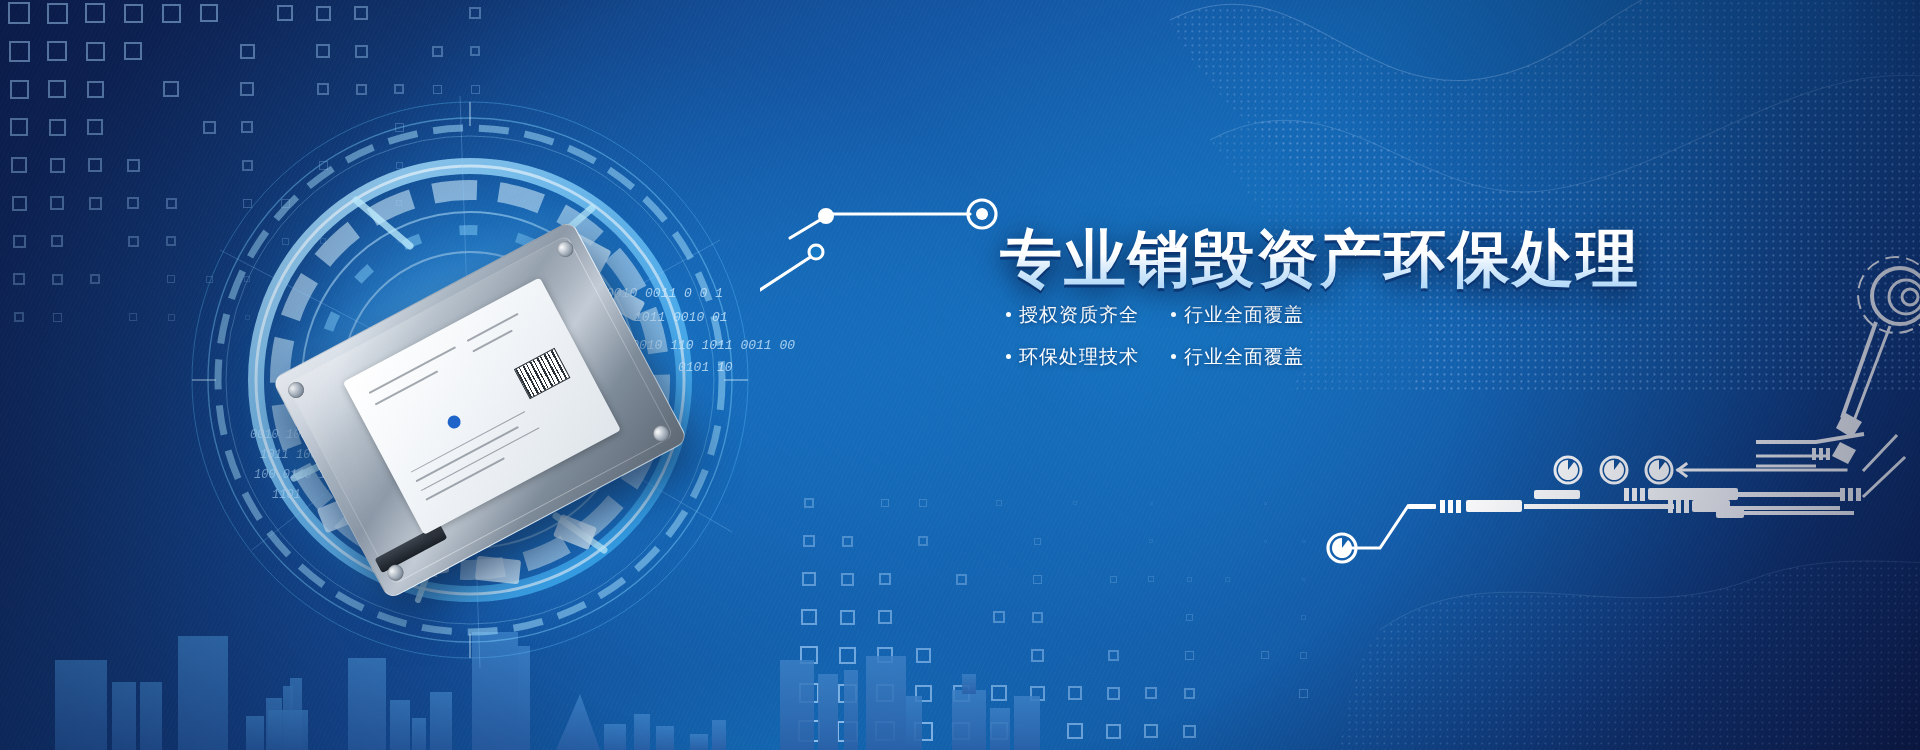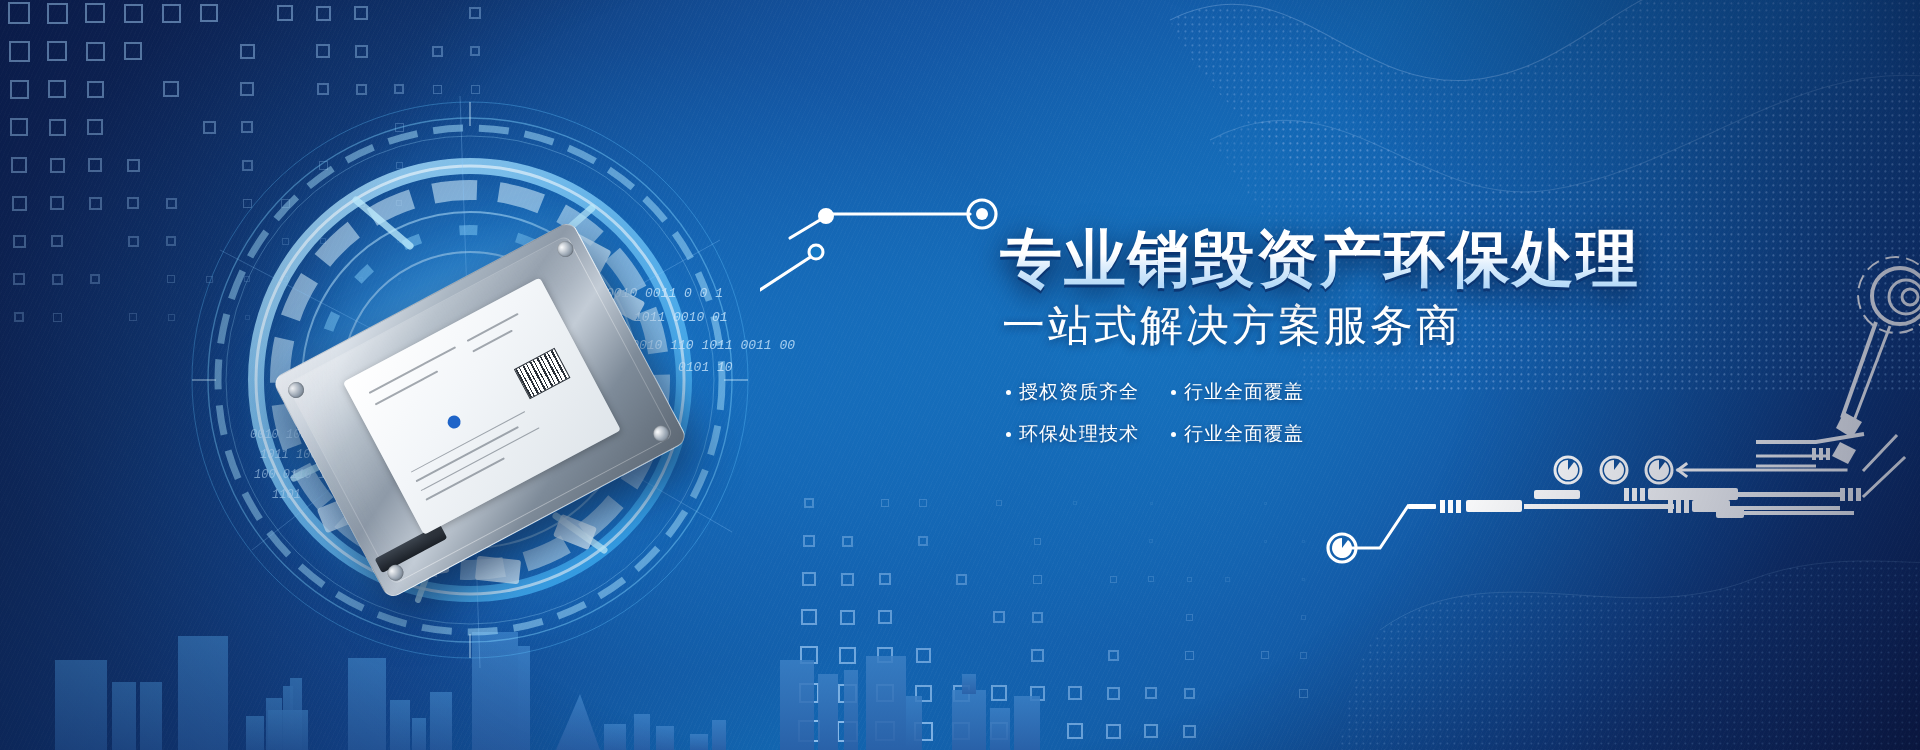--- a/index.html
+++ b/index.html
@@ -530,21 +530,20 @@
       <rect x="56" y="198" width="4" height="12"></rect>
       <rect x="63" y="198" width="4" height="12"></rect>
       <rect x="70" y="198" width="4" height="12"></rect>
     </g>
   </svg>
 
   <div class="vignette"></div>
 
   <div class="textblock">
     <h1 class="headline">专业销毁资产环保处理</h1>
-    <div class="subhead">一站式解决方案服务商</div>
 
     <div class="features">
       <div class="feat">
         <span class="bdot"></span>
         <span>授权资质齐全</span>
       </div>
       <div class="feat">
         <span class="bdot"></span>
         <span>行业全面覆盖</span>
       </div>

